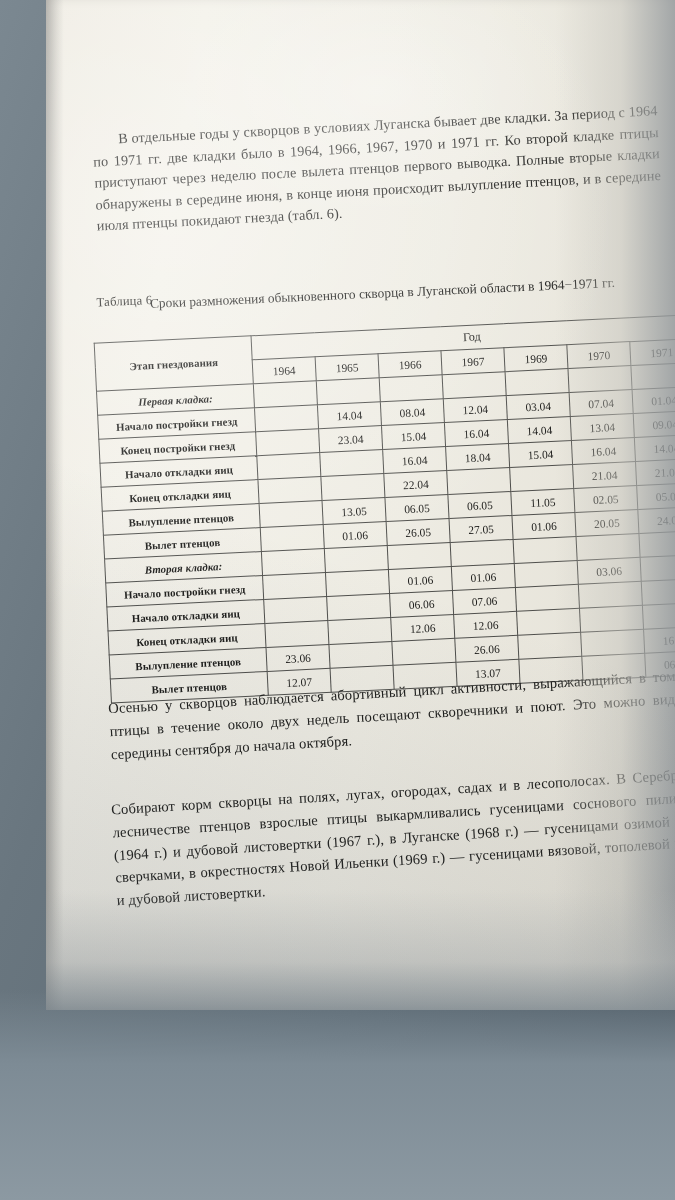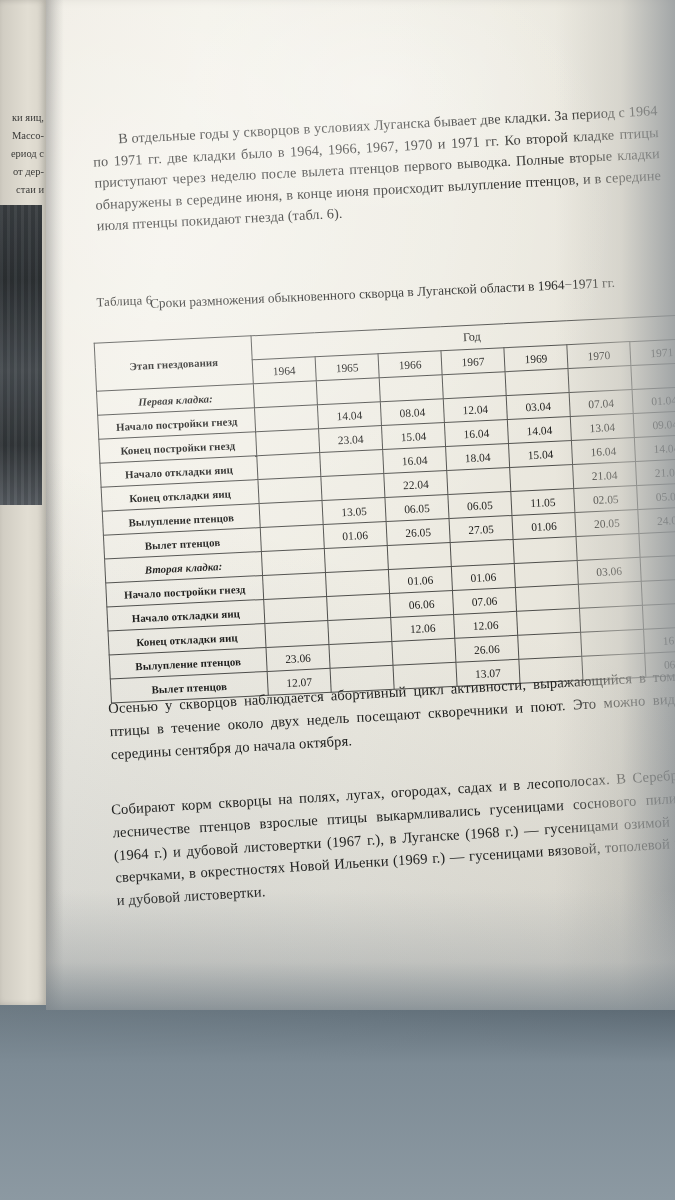--- a/index.html
+++ b/index.html
@@ -215,28 +215,20 @@
     pointer-events: none;
   }
 </style>
 </head>
 <body>
 
 <div id="shot">
   <div class="desk"></div>
   <div class="desk-bottom"></div>
 
-  <div class="left-strip">
-    <div class="ls-text" style="top:110px">ки яиц,</div>
-    <div class="ls-text" style="top:128px">Массо-</div>
-    <div class="ls-text" style="top:146px">ериод с</div>
-    <div class="ls-text" style="top:164px">от дер-</div>
-    <div class="ls-text" style="top:182px">стаи и</div>
-    <div class="left-photo"></div>
-  </div>
 
   <div class="page">
     <div class="content">
 
       <div class="para top">В отдельные годы у скворцов в условиях Луганска бывает две кладки. За период с 1964 по 1971 гг. две кладки было в 1964, 1966, 1967, 1970 и 1971 гг. Ко второй кладке птицы приступают через неделю после вылета птенцов первого выводка. Полные вторые кладки обнаружены в середине июня, в конце июня происходит вылупление птенцов, и в середине июля птенцы покидают гнезда (табл. 6).</div>
 
       <div class="tbl-caption">
         <div class="tbl-num">Таблица 6</div>
         <div class="tbl-title">Сроки размножения обыкновенного скворца в Луганской области в 1964−1971 гг.</div>
       </div>

